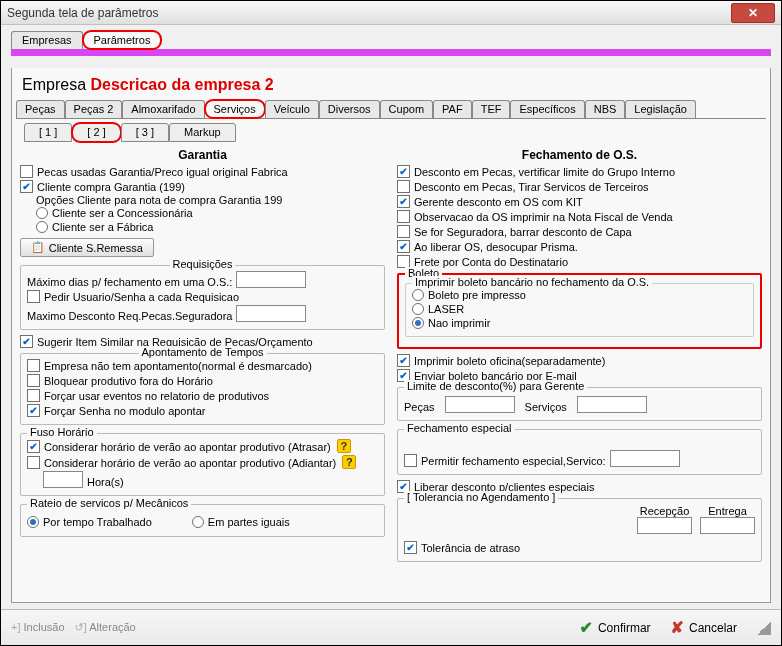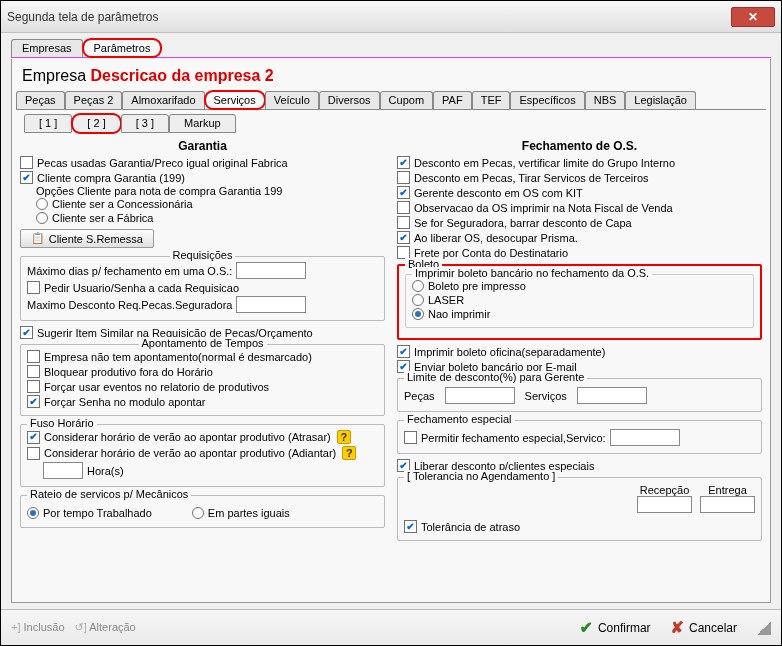--- a/index.html
+++ b/index.html
@@ -12,21 +12,21 @@
     width: 782px; height: 646px;
     overflow: hidden;
   }
   .window {
     width: 782px; height: 646px;
     border: 1px solid #000;
     background: linear-gradient(#f5f5f5, #e8e8e8);
     display: flex; flex-direction: column;
   }
   .titlebar {
-    height: 32px;
+    height: 24px;
     background: linear-gradient(#f8f8f8, #e0e0e0);
     border-bottom: 1px solid #c0c0c0;
     display: flex; align-items: center;
     padding: 0 6px;
     gap: 29px;
   }
   .titlebar-title { flex: 1; font-size: 12px; color: #333; }
   .close-btn {
     width: 44px; height: 20px;
     background: #c74a3e;
@@ -36,22 +36,22 @@
     color: #fff; font-weight: bold; font-size: 12px;
   }
   .content {
     flex: 1;
     padding: 6px 10px;
     display: flex; flex-direction: column;
     background: #f0f0f0;
   }
   .tabrow {
     display: flex;
-    border-bottom: 1px solid #d946ef;
-    margin-bottom: 1px;
+    border-bottom: 7px solid #d946ef;
+    margin-bottom: 12px;
   }
   .tab {
     padding: 2px 10px 3px;
     border: 1px solid #888;
     border-bottom: none;
     background: #e8e8e8;
     margin-right: 0px;
     border-top-left-radius: 3px; border-top-right-radius: 3px;
     font-size: 11px;
     cursor: default;
@@ -79,21 +79,21 @@
     padding: 2px 4px;
   }
   .col { flex: 1; display: flex; flex-direction: column; }
   .group-title {
     text-align: center;
     font-weight: bold;
     font-size: 12px;
     margin-bottom: 2px;
   }
   .chk-row {
-    display: flex; align-items: center;
+    display: flex; align-items: flex-end;
     padding: 1px 0;
     gap: 4px;
     white-space: nowrap;
   }
   .chk {
     width: 13px; height: 13px;
     border: 1px solid #707070;
     background: #fff;
     display: inline-flex; align-items: center; justify-content: center;
     font-size: 10px; line-height: 1;
@@ -387,21 +387,21 @@
             <div class="chk-row" style="gap:10px; padding-top:4px;">
               <span>Peças</span>
               <span class="input-small"></span>
               <span>Serviços</span>
               <span class="input-small"></span>
             </div>
           </div>
 
           <div class="fieldset">
             <div class="legend">Fechamento especial</div>
-            <div class="chk-row" style="padding-top:4px;">
+            <div class="chk-row" style="padding-top:4px;margin-top:12px;">
               <span class="chk"></span>
               <span>Permitir fechamento especial,Servico:</span>
               <span class="input-small"></span>
             </div>
           </div>
 
           <div class="chk-row">
               <span class="chk checked"></span>
               <span>Liberar desconto p/clientes especiais</span>
             </div>

